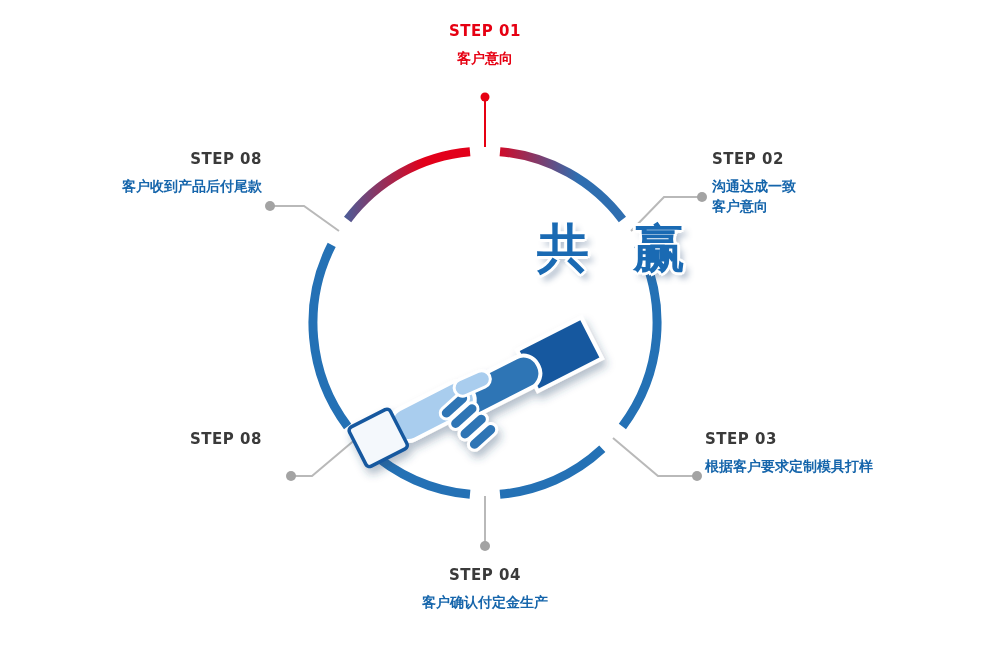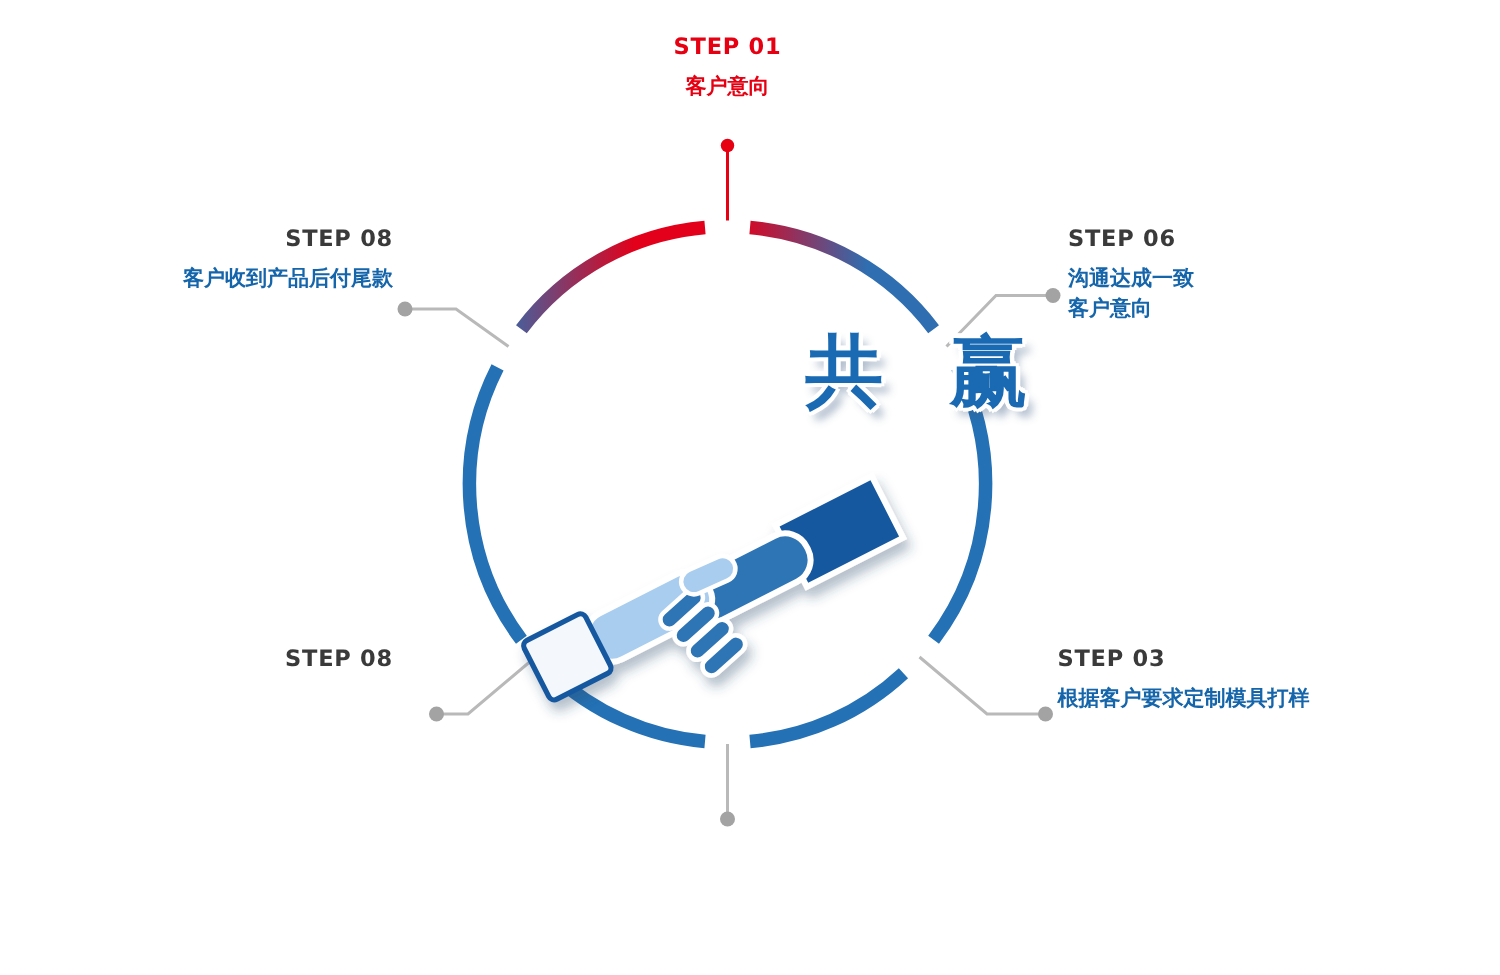--- a/index.html
+++ b/index.html
@@ -126,30 +126,34 @@
   </svg>
 
   <div class="center-title">共 赢</div>
 
   <div class="step red" id="step-01">
     <div class="step-label">STEP 01</div>
     <div class="step-text">客户意向</div>
   </div>
 
   <div class="step" id="step-02">
-    <div class="step-label">STEP 06</div>
+    <div class="step-label">STEP 02</div>
     <div class="step-text">沟通达成一致
 客户意向</div>
   </div>
 
   <div class="step" id="step-03">
     <div class="step-label">STEP 03</div>
     <div class="step-text">根据客户要求定制模具打样</div>
   </div>
 
+  <div class="step" id="step-04">
+    <div class="step-label">STEP 04</div>
+    <div class="step-text">客户确认付定金生产</div>
+  </div>
 
   <div class="step" id="step-05">
     <div class="step-label">STEP 08</div>
   </div>
 
   <div class="step" id="step-06">
     <div class="step-label">STEP 08</div>
     <div class="step-text">客户收到产品后付尾款</div>
   </div>
 

